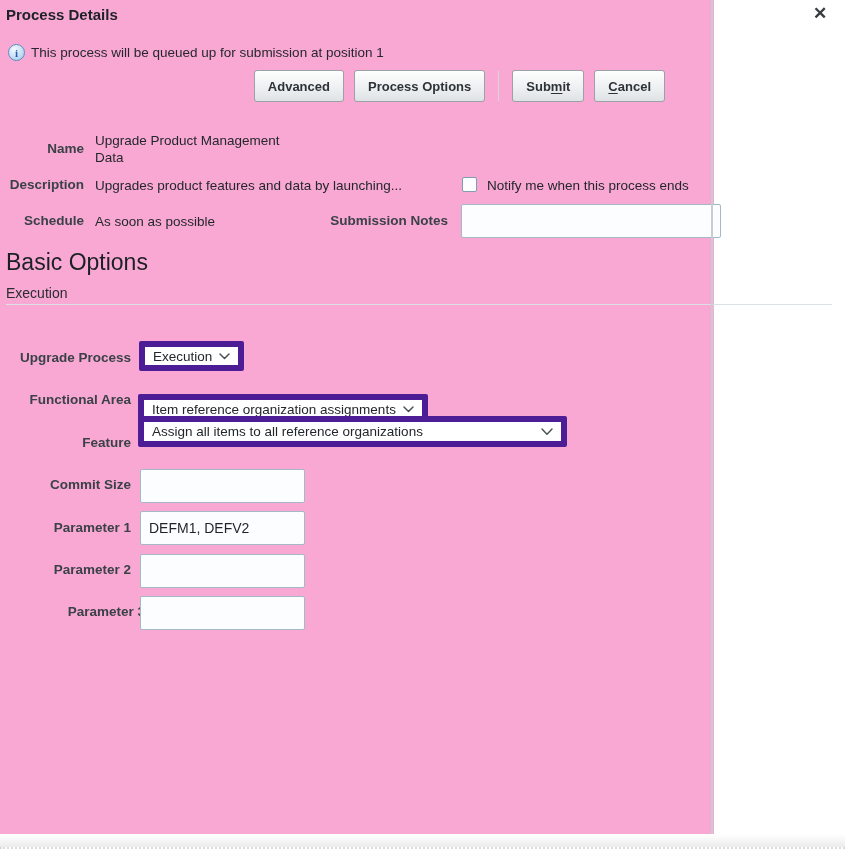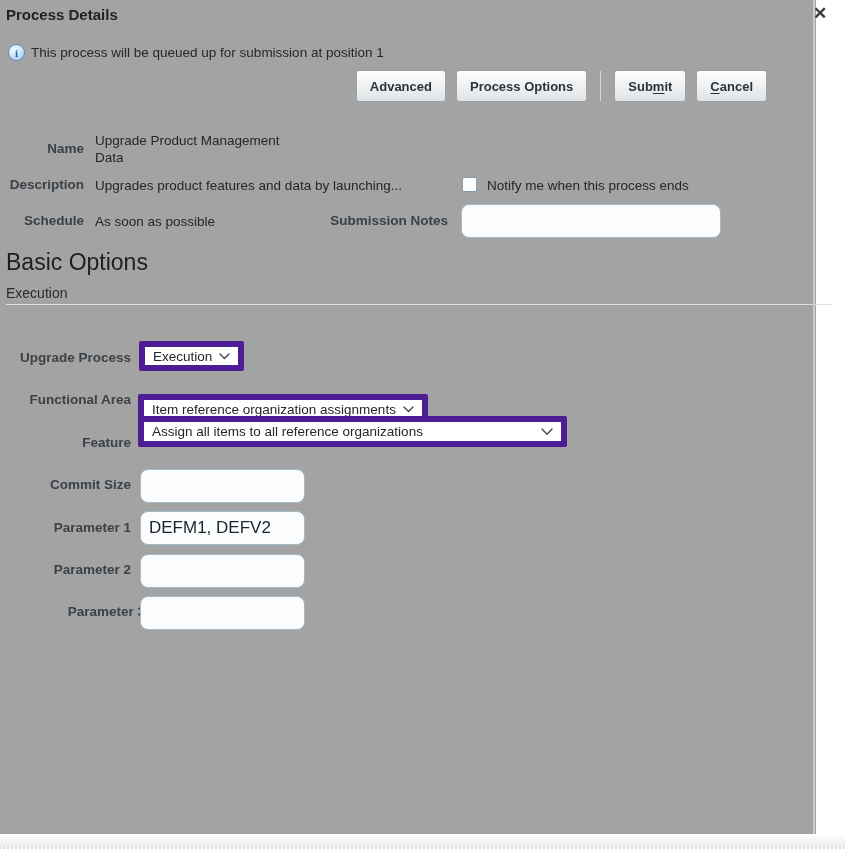--- a/index.html
+++ b/index.html
@@ -1,18 +1,18 @@
 <!DOCTYPE html>
 <html><head>
 <meta charset="utf-8">
 <style>
   html,body{margin:0;padding:0;background:#ffffff;}
   body{width:845px;height:849px;overflow:hidden;
        font-family:"Liberation Sans",sans-serif;color:#1f2428;}
-  .stage{position:relative;width:816px;height:849px;background:#a3a3a3;}
+  .stage{position:relative;width:714px;height:849px;background:#f9a8d4;}
   .abs{position:absolute;}
 
   
   .dlg-title{left:6px;top:6px;font-size:15px;font-weight:700;color:#1d2226;line-height:18px;}
   .close-btn{left:813px;top:4px;font-size:17px;font-weight:700;color:#383d42;cursor:pointer;line-height:20px;}
 
   
   .info-icon{left:8px;top:44px;width:17px;height:17px;border-radius:50%;
     border:1px solid #5d8cc0;box-sizing:border-box;
     background:radial-gradient(circle at 35% 30%, #f4fafe 0%, #cfe4f6 45%, #9cc3e8 100%);
@@ -29,22 +29,22 @@
     box-shadow:inset 0 1px 0 rgba(255,255,255,.7);}
   .btn-sep{width:1px;height:30px;background:#d6d9dc;margin:0 3px;}
   .mn{text-decoration:underline;text-underline-offset:2px;}
 
   
   .flabel{position:absolute;font-size:13.5px;font-weight:700;color:#3a4147;
     line-height:16px;text-align:right;}
   .fvalue{position:absolute;font-size:13.5px;color:#23272b;line-height:17px;}
 
   
-  .text-input{position:absolute;background:#fbfdfe;border:1px solid #a4b9c8;border-radius:8px;
-    font-family:"Liberation Sans",sans-serif;font-size:17px;color:#1f2428;
+  .text-input{position:absolute;background:#fbfdfe;border:1px solid #a4b9c8;border-radius:2px;
+    font-family:"Liberation Sans",sans-serif;font-size:14px;color:#1f2428;
     padding:16px 8px;box-sizing:border-box;outline:none;}
   .checkbox{position:absolute;width:15px;height:15px;background:#fdfeff;
     border:1px solid #7f9cb0;border-radius:2px;box-sizing:border-box;cursor:pointer;}
   .select{position:absolute;display:flex;align-items:center;gap:7px;background:#ffffff;
     border:6px solid #4c1d95;border-radius:2px;font-size:13.5px;color:#23272b;
     padding:0 8px;box-sizing:border-box;cursor:pointer;}
   .select.spread{justify-content:space-between;}
   .chev{display:flex;align-items:center;}
 
   

